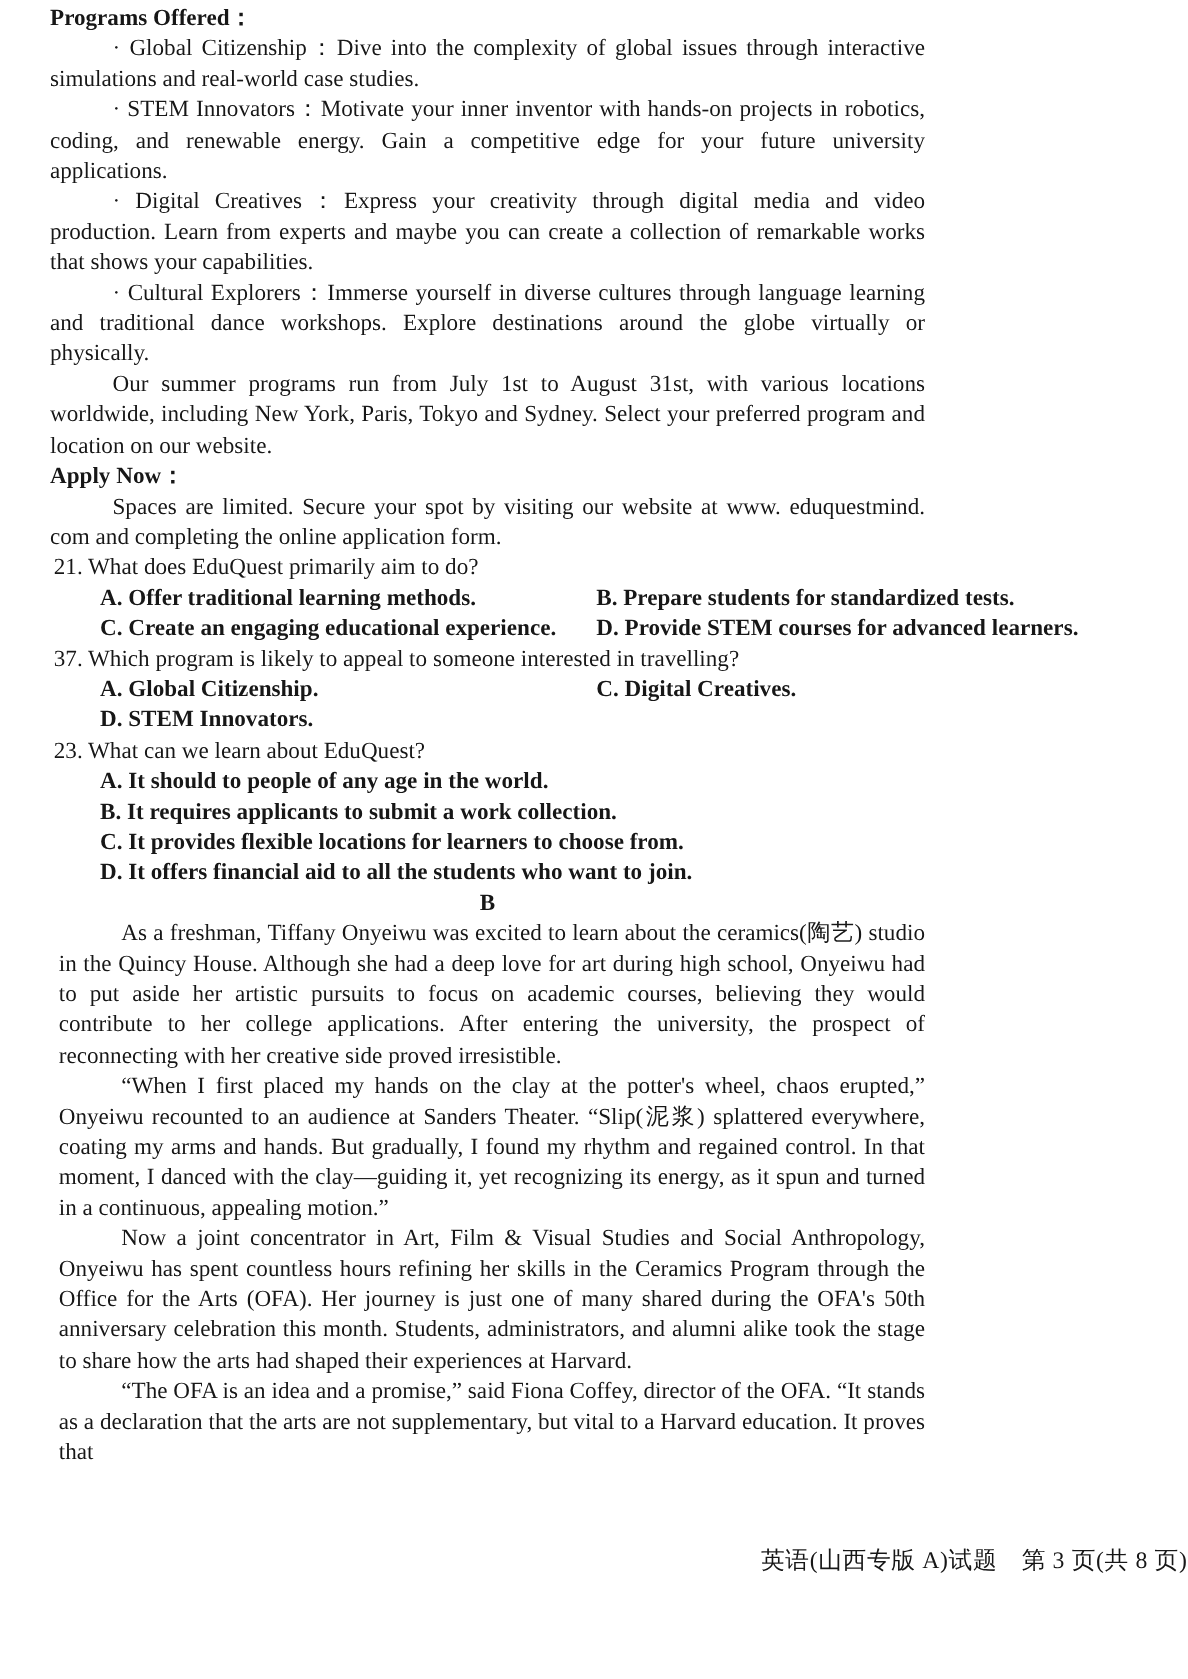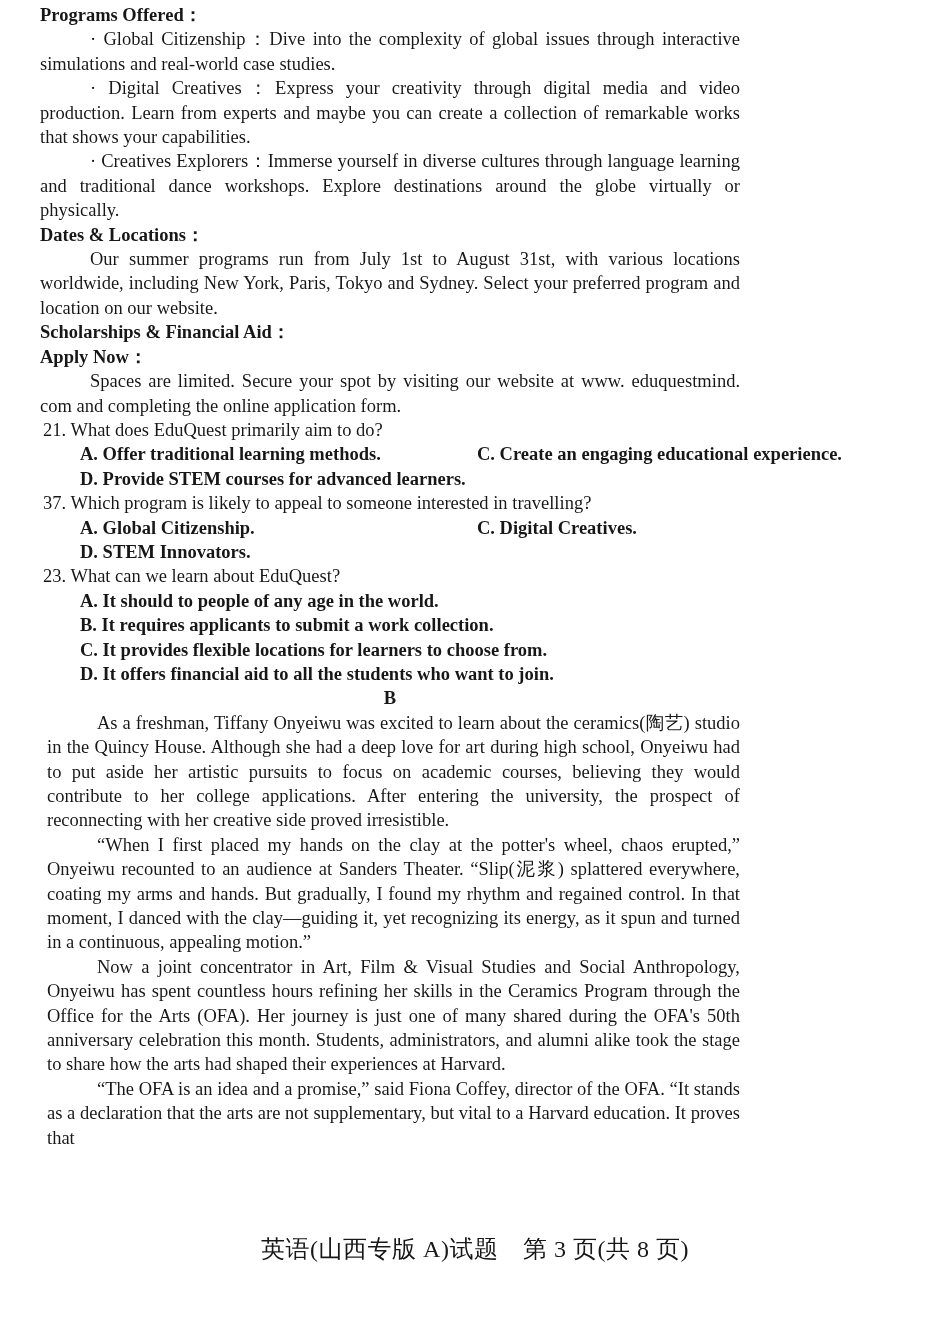--- a/index.html
+++ b/index.html
@@ -16,53 +16,53 @@
   .h .colon { font-weight: bold; }
   p { margin: 0; text-align: justify; }
   .indent { text-indent: 50px; }
   .bullet { text-indent: 50px; }
   .q { margin: 0; padding-left: 3px; }
   .opts-grid { display: grid; grid-template-columns: 397px auto; padding-left: 40px; }
   .opts-list { padding-left: 40px; }
   .opt { white-space: nowrap; font-weight: bold; }
   .section-b { text-align: center; font-weight: bold; margin: 0; }
   .passage-b { padding-left: 7px; }
-  .footer { position: absolute; top: 1237px; left: 0; width: 950px; text-align: center; font-size: 24px; letter-spacing: 0.5px; }
+  .footer { position: absolute; top: 1237px; left: 0; width: 950px; text-align: right; font-size: 19px; letter-spacing: 0.5px; }
   .url { }
 </style>
 </head>
 <body>
 
 <div class="page">
 
   <div>
     <p class="h"><span>Programs Offered</span><span class="colon">：</span></p>
     <p class="bullet">· <span>Global Citizenship</span>：<span>Dive into the complexity of global issues through interactive simulations and real-world case studies.</span></p>
+    <p class="bullet">· <span>STEM Innovators</span>：<span>Motivate your inner inventor with hands-on projects in robotics, coding, and renewable energy. Gain a competitive edge for your future university applications.</span></p>
     <p class="bullet">· <span>Digital Creatives</span>：<span>Express your creativity through digital media and video production. Learn from experts and maybe you can create a collection of remarkable works that shows your capabilities.</span></p>
-    <p class="bullet">· <span>Creatives Explorers</span>：<span>Immerse yourself in diverse cultures through language learning and traditional dance workshops. Explore destinations around the globe virtually or physically.</span></p>
+    <p class="bullet">· <span>Cultural Explorers</span>：<span>Immerse yourself in diverse cultures through language learning and traditional dance workshops. Explore destinations around the globe virtually or physically.</span></p>
   </div>
 
   <div>
-    <p class="h"><span>Dates &amp; Locations</span>：</p>
     <p class="indent">Our summer programs run from July 1st to August 31st, with various locations worldwide, including New York, Paris, Tokyo and Sydney. Select your preferred program and location on our website.</p>
   </div>
 
   <div>
-    <p class="h"><span>Scholarships &amp; Financial Aid</span>：</p>
   </div>
 
   <div>
     <p class="h"><span>Apply Now</span>：</p>
     <p class="indent"><span>Spaces are limited. Secure your spot by visiting our website at </span><span class="url">www. eduquestmind. com</span><span> and completing the online application form.</span></p>
   </div>
 
   <div>
     <p class="q"><span>21.</span> <span>What does EduQuest primarily aim to do?</span></p>
     <div class="opts-grid">
       <span class="opt">A. Offer traditional learning methods.</span>
+      <span class="opt">B. Prepare students for standardized tests.</span>
       <span class="opt">C. Create an engaging educational experience.</span>
       <span class="opt">D. Provide STEM courses for advanced learners.</span>
     </div>
   </div>
 
   <div>
     <p class="q"><span>37.</span> <span>Which program is likely to appeal to someone interested in travelling?</span></p>
     <div class="opts-grid">
       <span class="opt">A. Global Citizenship.</span>
       <span class="opt">C. Digital Creatives.</span>

